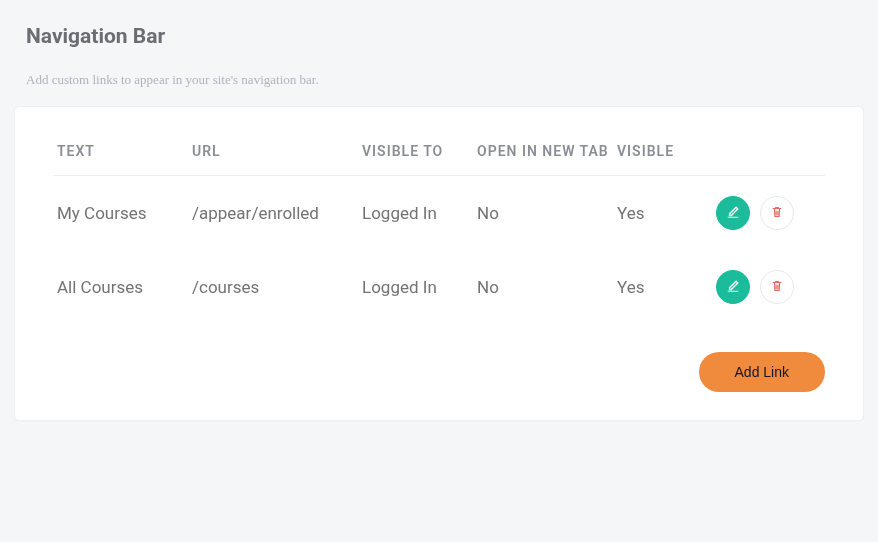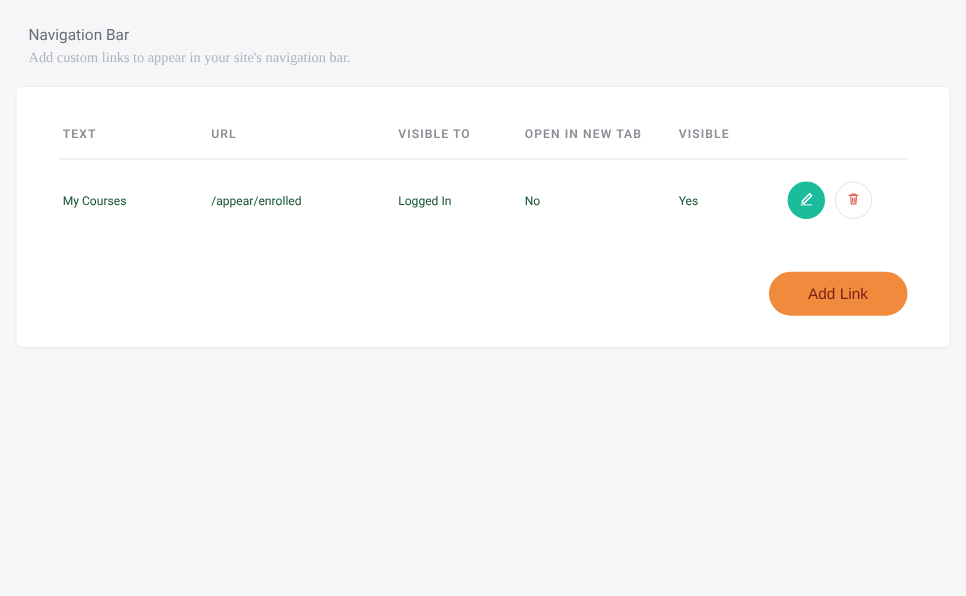--- a/index.html
+++ b/index.html
@@ -20,56 +20,56 @@
   body{
     width:878px;height:542px;
     background:var(--bg);
     font-family:-apple-system,BlinkMacSystemFont,"Segoe UI",Roboto,Helvetica,Arial,sans-serif;
     font-size:14px;
     color:var(--text-mid);
     padding:24px 14px 14px 14px;
     overflow:hidden;
   }
   .page-title{
-    font-size:14px;
-    font-weight:400;
+    font-size:21px;
+    font-weight:700;
     color:#6a6e74;
-    margin:0 0 4px 12px;
+    margin:0 0 24px 12px;
   }
   .page-subtitle{
     font-size:13px;
     color:var(--text-light);
     margin:0 0 18px 12px;
     font-family:Liberation Serif, serif;
   }
   .card{
     background:var(--card);
     border-radius:5px;
     border:1px solid #eef0f2;
     box-shadow:0 1px 1px rgba(0,0,0,.02);
     padding:28px 38px 28px 38px;
   }
   table{
     width:100%;
     border-collapse:collapse;
   }
   thead th{
     text-align:left;
-    font-size:11px;
+    font-size:14px;
     letter-spacing:1px;
     font-weight:600;
     color:#8a8e94;
     padding:8px 4px 16px 4px;
     text-transform:uppercase;
   }
   thead tr{border-bottom:1px solid var(--divider);}
   tbody td{
     padding:20px 4px;
-    font-size:11px;
-    color:#14532d;
+    font-size:17px;
+    color:#737373;
     white-space:nowrap;
   }
   td.actions{ text-align:left; padding-left:8px;}
 
   
   col.c-text{width:135px;}
   col.c-url{width:170px;}
   col.c-vis{width:115px;}
   col.c-tab{width:140px;}
   col.c-visible{width:95px;}
@@ -114,21 +114,21 @@
   }
   .toggle .check svg{width:12px;height:12px;display:block;}
 
   
   .footer{
     margin-top:28px;
     display:flex;justify-content:flex-end;
   }
   .pill-btn{
     background:var(--orange);
-    color:#7f1d1d;
+    color:#0f172a;
     border:none;
     font-size:14px;
     font-weight:500;
     padding:12px 36px;
     border-radius:22px;
     cursor:pointer;
   }
 </style>
 </head>
 <body>
@@ -176,20 +176,44 @@
           <span class="circ-btn red-outline">
             <span>
               <svg viewBox="0 0 16 16" fill="none" stroke="currentColor" stroke-width="1.3">
                   <path d="M3 4h10M6.5 4V2.8h3V4M5 4l.6 9h4.8L11 4M7 6.5v5M9 6.5v5"></path>
                 </svg>
             </span>
           </span>
         </td>
       </tr>
 
+      <tr>
+        <td>All Courses</td>
+        <td>/courses</td>
+        <td>Logged In</td>
+        <td>No</td>
+        <td>Yes</td>
+        <td class="actions">
+          <span class="circ-btn teal">
+            <span>
+              <svg viewBox="0 0 16 16" fill="none" stroke="currentColor" stroke-width="1.5">
+                  <path d="M11.5 2.5l2 2L6 12H4v-2l7.5-7.5z"></path>
+                  <path d="M2 14h12" stroke-width="1"></path>
+                </svg>
+            </span>
+          </span>
+          <span class="circ-btn red-outline">
+            <span>
+              <svg viewBox="0 0 16 16" fill="none" stroke="currentColor" stroke-width="1.3">
+                  <path d="M3 4h10M6.5 4V2.8h3V4M5 4l.6 9h4.8L11 4M7 6.5v5M9 6.5v5"></path>
+                </svg>
+            </span>
+          </span>
+        </td>
+      </tr>
 
 
 
     </tbody>
   </table>
 
   <div class="footer">
     <button class="pill-btn">Add Link</button>
   </div>
 </div>

